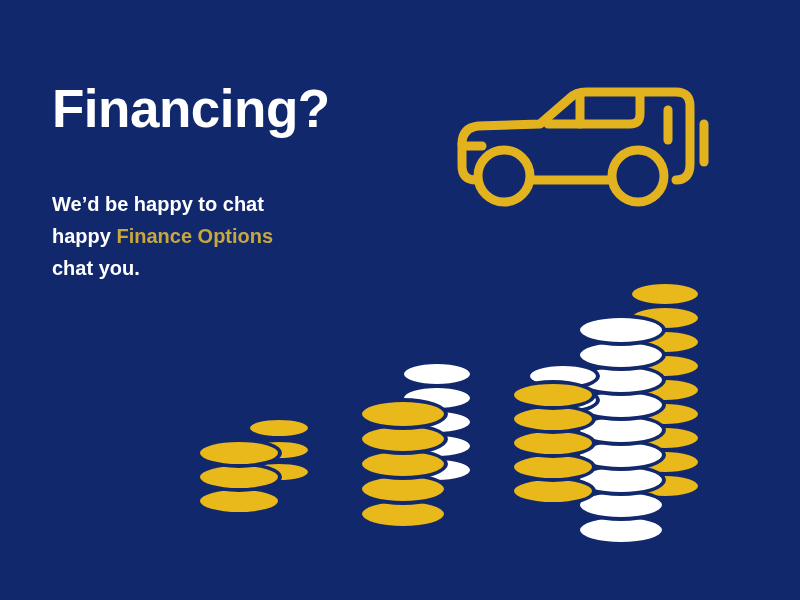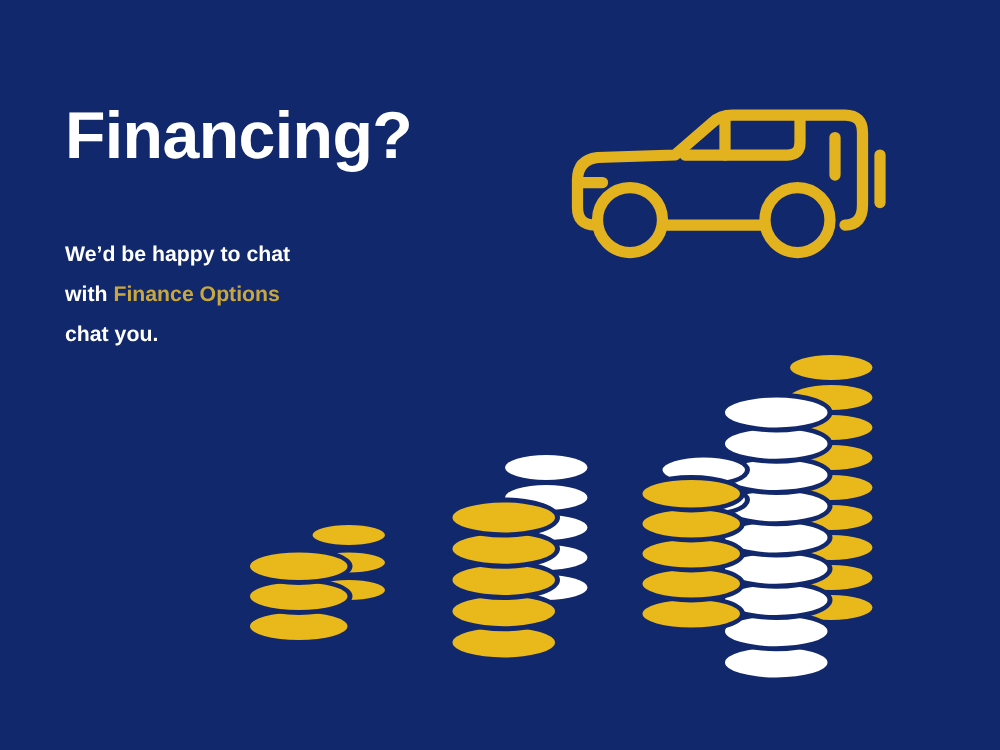--- a/index.html
+++ b/index.html
@@ -33,21 +33,21 @@
     letter-spacing: -0.5px;
     line-height: 1;
     white-space: nowrap;
   }
 
   
   #bodycopy {
     position: absolute;
     left: 52px;
     top: 188px;
-    font-size: 17px;
+    font-size: 20px;
     font-weight: bold;
     color: #ffffff;
     line-height: 32px;
     white-space: nowrap;
   }
   #bodycopy .line { display: block; }
   .accent { color: #c8a73c; }
 
   
   #car-icon {
@@ -71,21 +71,21 @@
 </style>
 </head>
 <body>
 
 <div id="canvas">
 
   <div id="headline">Financing?</div>
 
   <div id="bodycopy">
     <span class="line">We’d be happy to chat</span>
-    <span class="line"><span>with </span><span class="accent">Finance Options</span></span>
+    <span class="line"><span>happy </span><span class="accent">Finance Options</span></span>
     <span class="line">chat you.</span>
   </div>
 
   <svg id="car-icon" viewBox="0 0 260 130" aria-hidden="true">
     <g fill="none" stroke="#e3b31f" stroke-width="9" stroke-linecap="round" stroke-linejoin="round">
 
       <path d="M 10 60 Q 10 44 26 42 L 88 40 L 118 14 Q 124 8 134 8 L 224 8 Q 238 8 238 22 L 238 80 Q 238 96 224 96"></path>
       <path d="M 10 60 L 10 82 Q 10 96 24 96"></path>
 
       <path d="M 12 62 L 30 62"></path>

